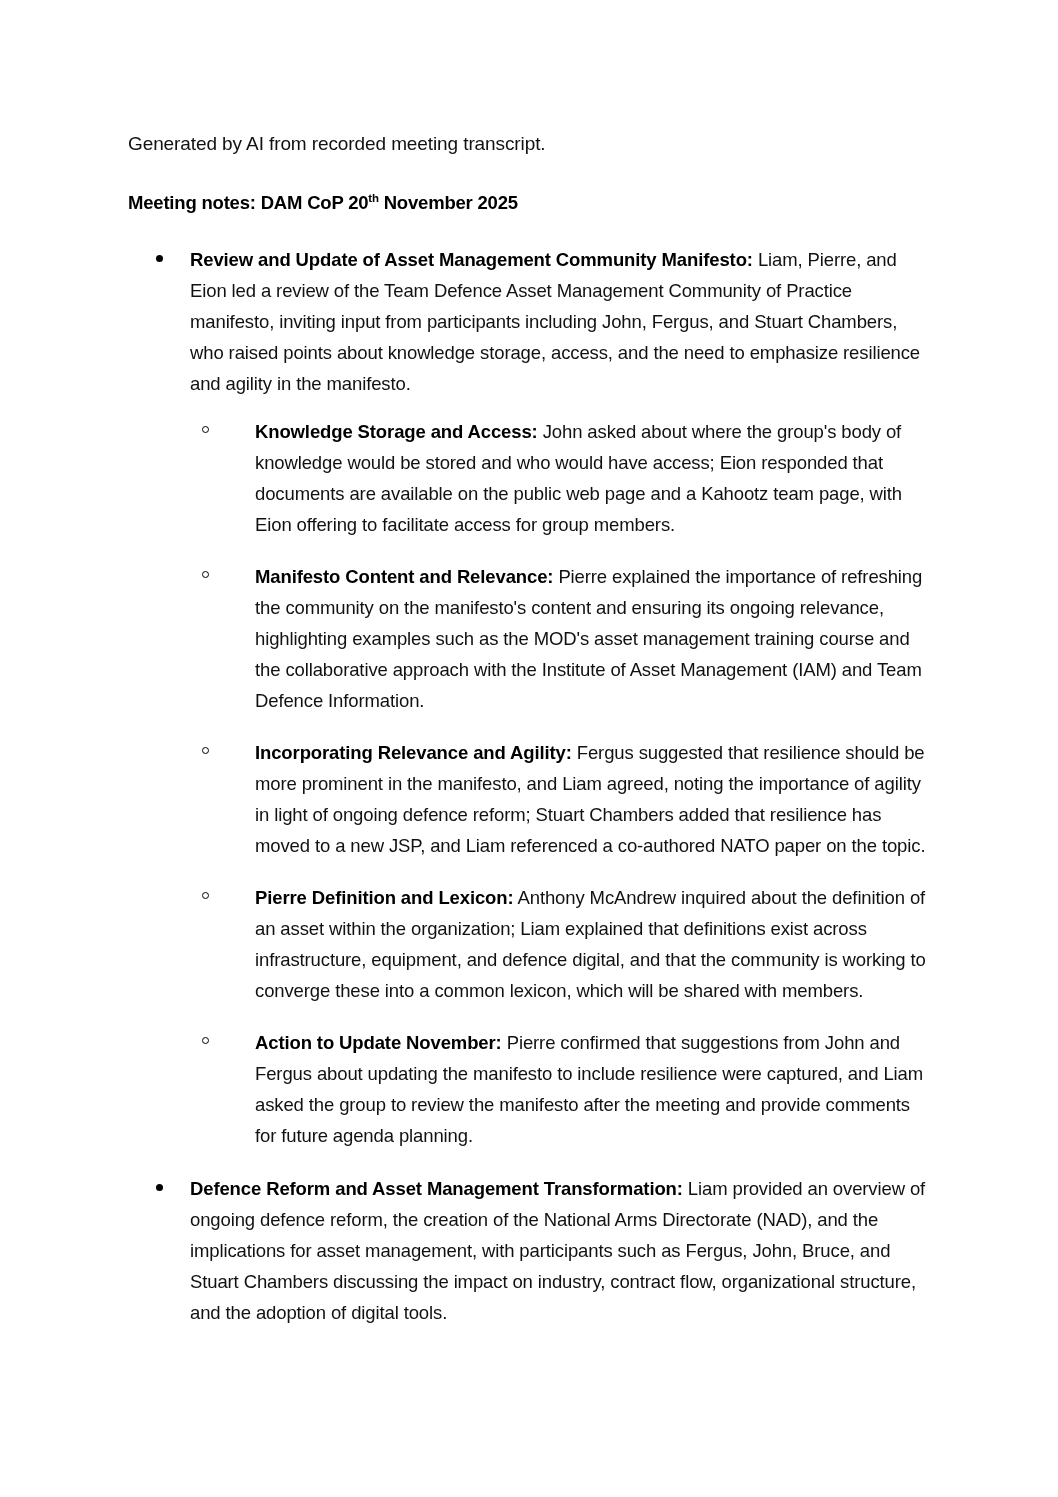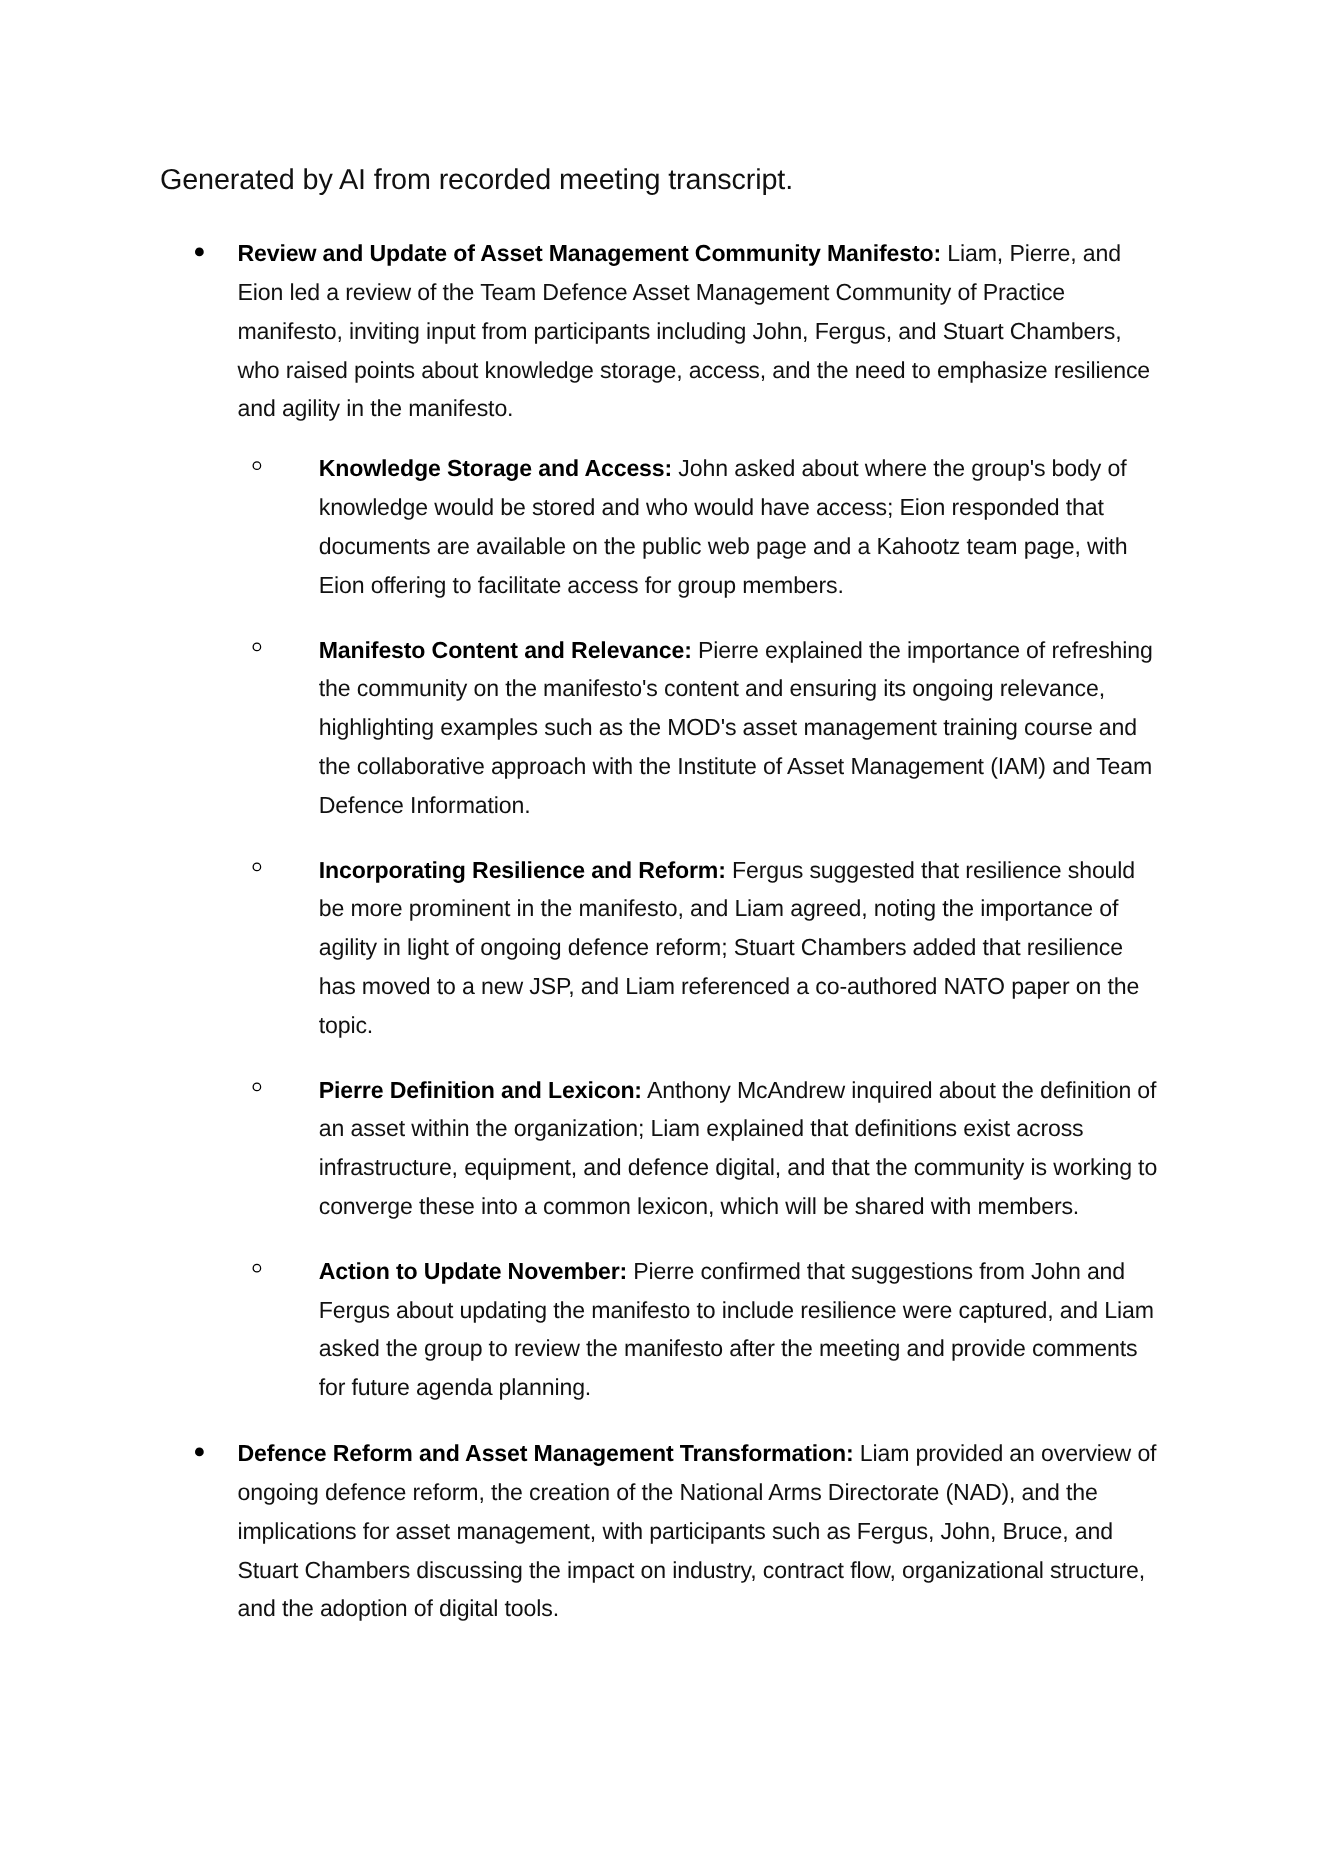--- a/index.html
+++ b/index.html
@@ -16,21 +16,21 @@
   }
   .page {
     position: relative;
     width: 1058px;
     height: 1497px;
     background: #ffffff;
     box-sizing: border-box;
     padding: 128px 126px 0 128px;
   }
   .intro {
-    font-size: 23px;
+    font-size: 19px;
     line-height: 31px;
     color: #111111;
     margin: 0 0 28px 0;
     letter-spacing: -0.1px;
   }
   .doc-heading {
     font-size: 18.5px;
     line-height: 31px;
     font-weight: bold;
     color: #000000;
@@ -100,20 +100,23 @@
     margin-bottom: 0;
   }
 </style>
 </head>
 <body>
 
 <div class="page">
 
   <p class="intro">Generated by AI from recorded meeting transcript.</p>
 
+  <p class="doc-heading">
+    <span>Meeting notes: DAM CoP 20</span><sup>th</sup><span> November 2025</span>
+  </p>
 
   <ul class="level1">
 
     <li class="item-l1">
       <span class="marker-disc"></span>
       <div class="para">
         <span class="run-in">Review and Update of Asset Management Community Manifesto:</span><span> Liam, Pierre, and Eion led a review of the Team Defence Asset Management Community of Practice manifesto, inviting input from participants including John, Fergus, and Stuart Chambers, who raised points about knowledge storage, access, and the need to emphasize resilience and agility in the manifesto.</span>
       </div>
 
       <ul class="level2">
@@ -128,21 +131,21 @@
         <li class="item-l2">
           <span class="marker-circle"></span>
           <div class="para">
             <span class="run-in">Manifesto Content and Relevance:</span><span> Pierre explained the importance of refreshing the community on the manifesto's content and ensuring its ongoing relevance, highlighting examples such as the MOD's asset management training course and the collaborative approach with the Institute of Asset Management (IAM) and Team Defence Information.</span>
           </div>
         </li>
 
         <li class="item-l2">
           <span class="marker-circle"></span>
           <div class="para">
-            <span class="run-in">Incorporating Resilience and Reform:</span><span> Fergus suggested that resilience should be more prominent in the manifesto, and Liam agreed, noting the importance of agility in light of ongoing defence reform; Stuart Chambers added that resilience has moved to a new JSP, and Liam referenced a co-authored NATO paper on the topic.</span>
+            <span class="run-in">Incorporating Relevance and Agility:</span><span> Fergus suggested that resilience should be more prominent in the manifesto, and Liam agreed, noting the importance of agility in light of ongoing defence reform; Stuart Chambers added that resilience has moved to a new JSP, and Liam referenced a co-authored NATO paper on the topic.</span>
           </div>
         </li>
 
         <li class="item-l2">
           <span class="marker-circle"></span>
           <div class="para">
             <span class="run-in">Pierre Definition and Lexicon:</span><span> Anthony McAndrew inquired about the definition of an asset within the organization; Liam explained that definitions exist across infrastructure, equipment, and defence digital, and that the community is working to converge these into a common lexicon, which will be shared with members.</span>
           </div>
         </li>
 

